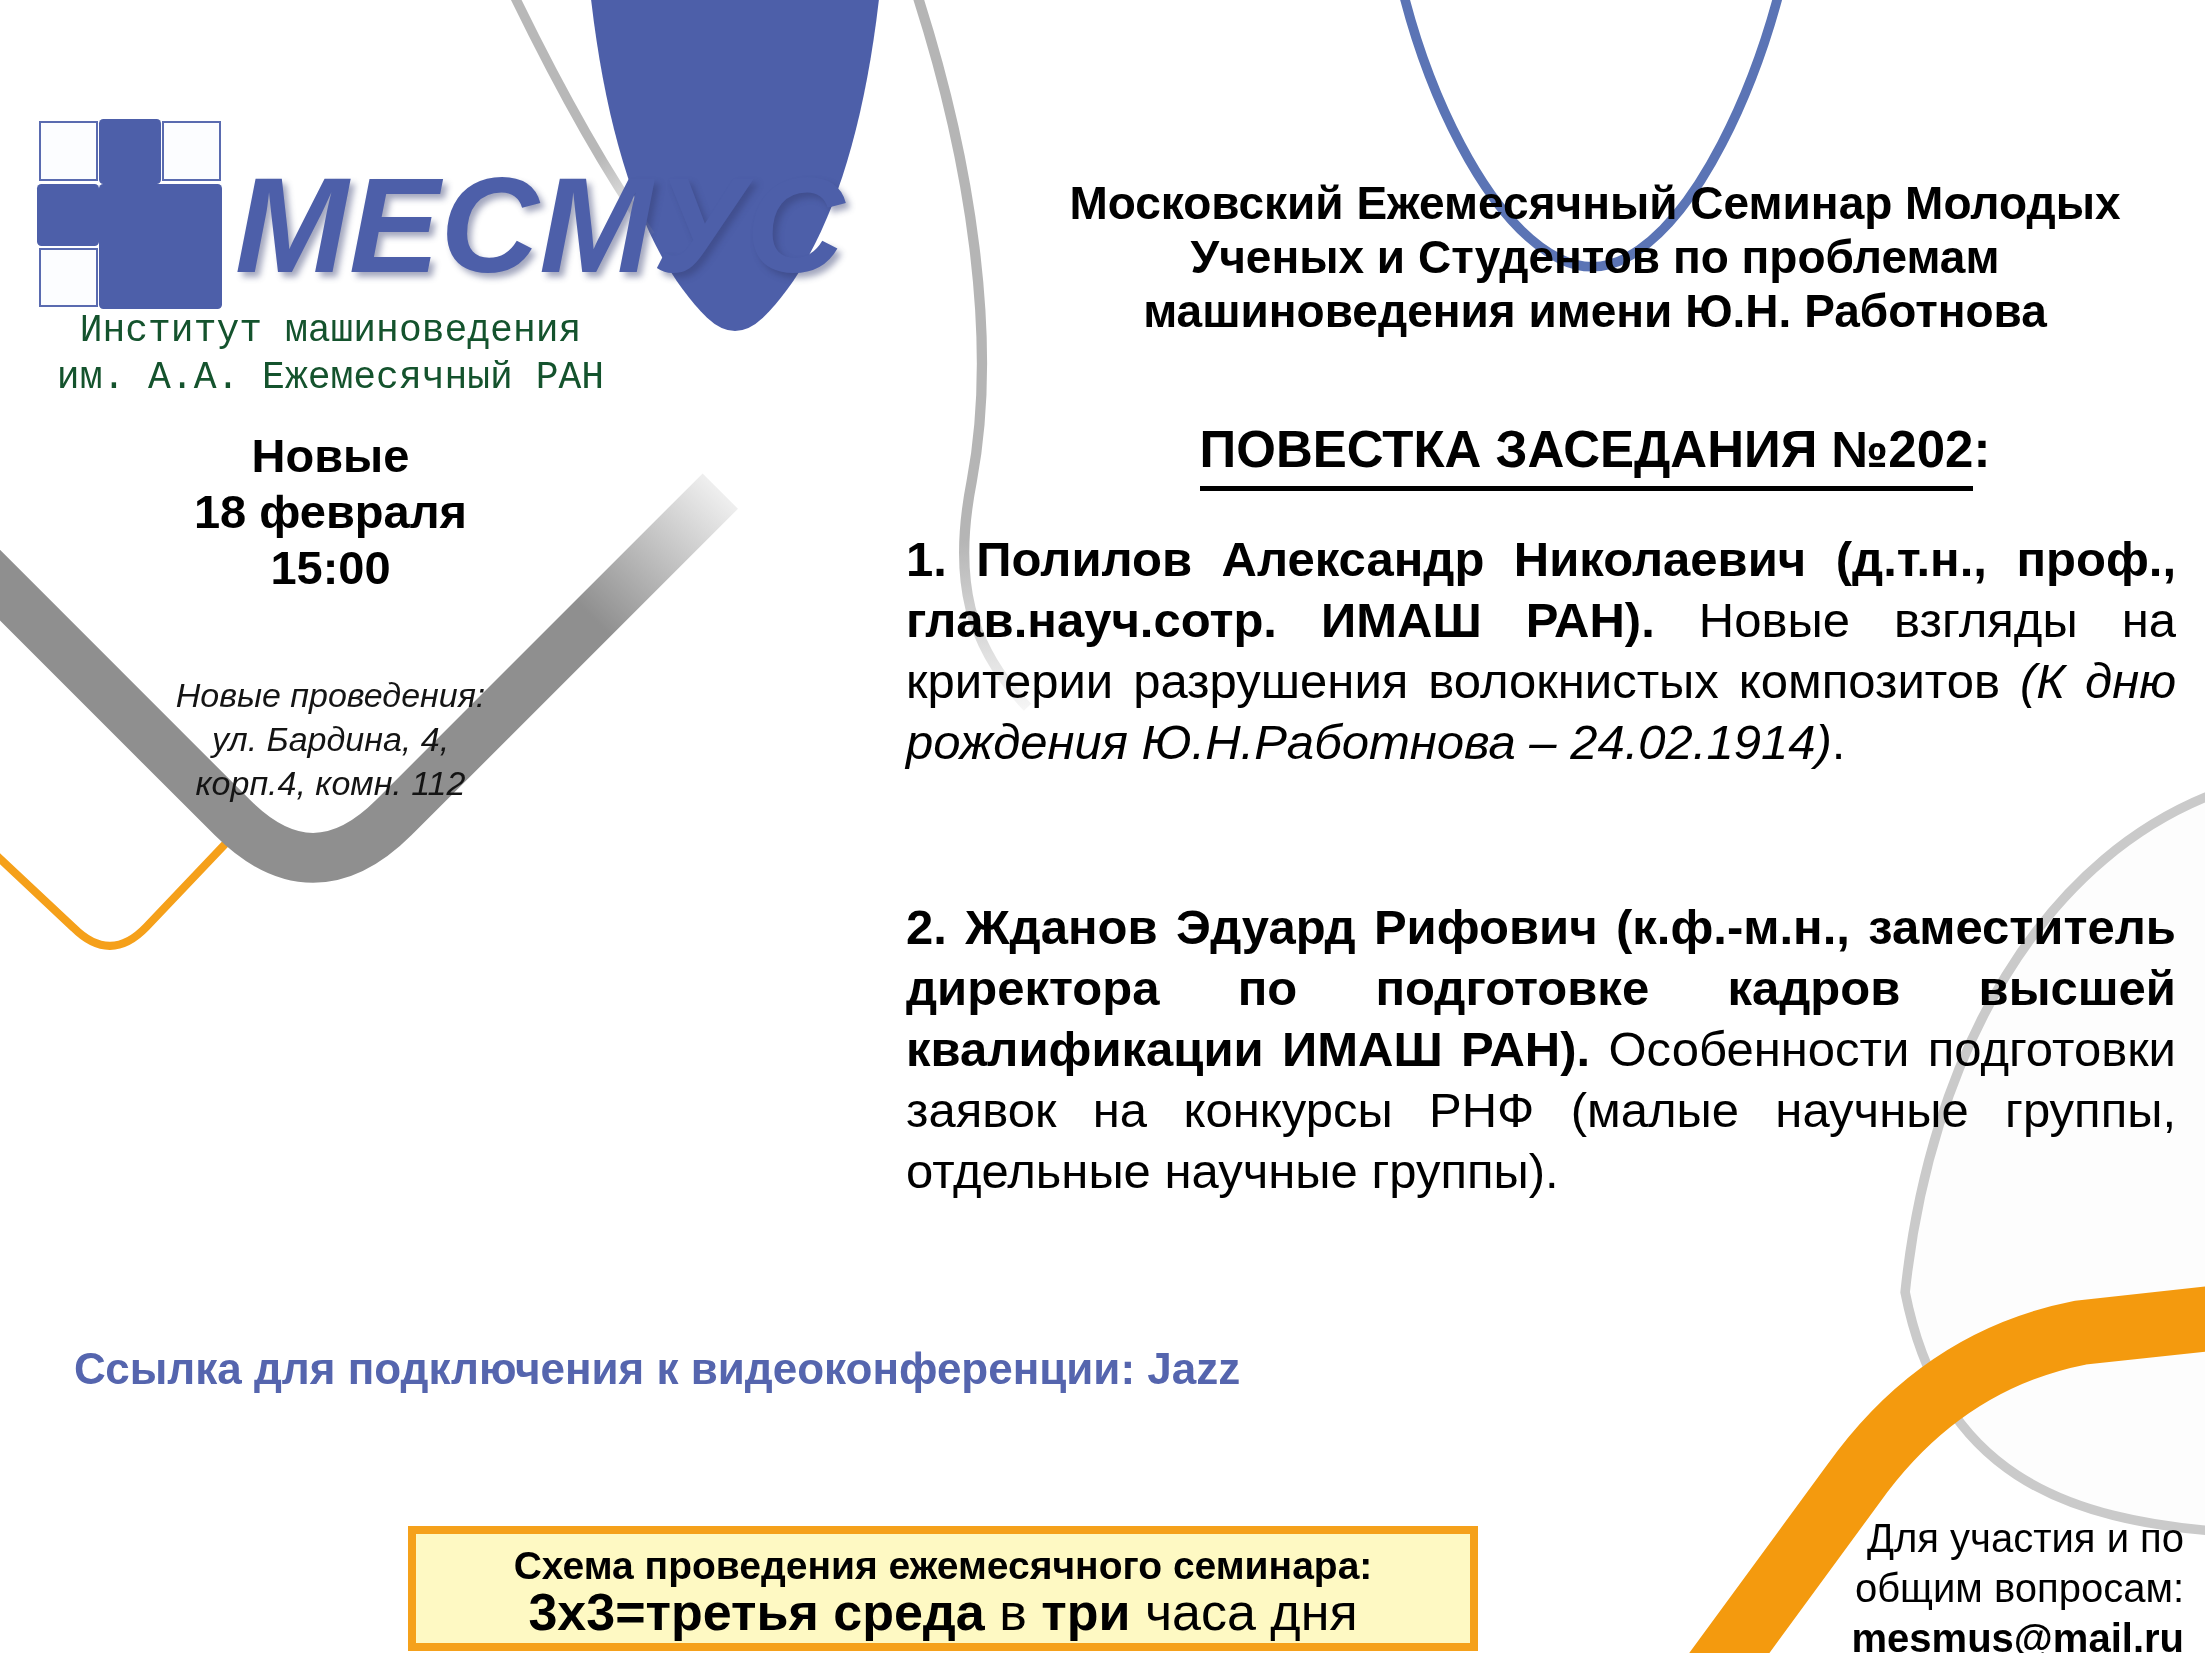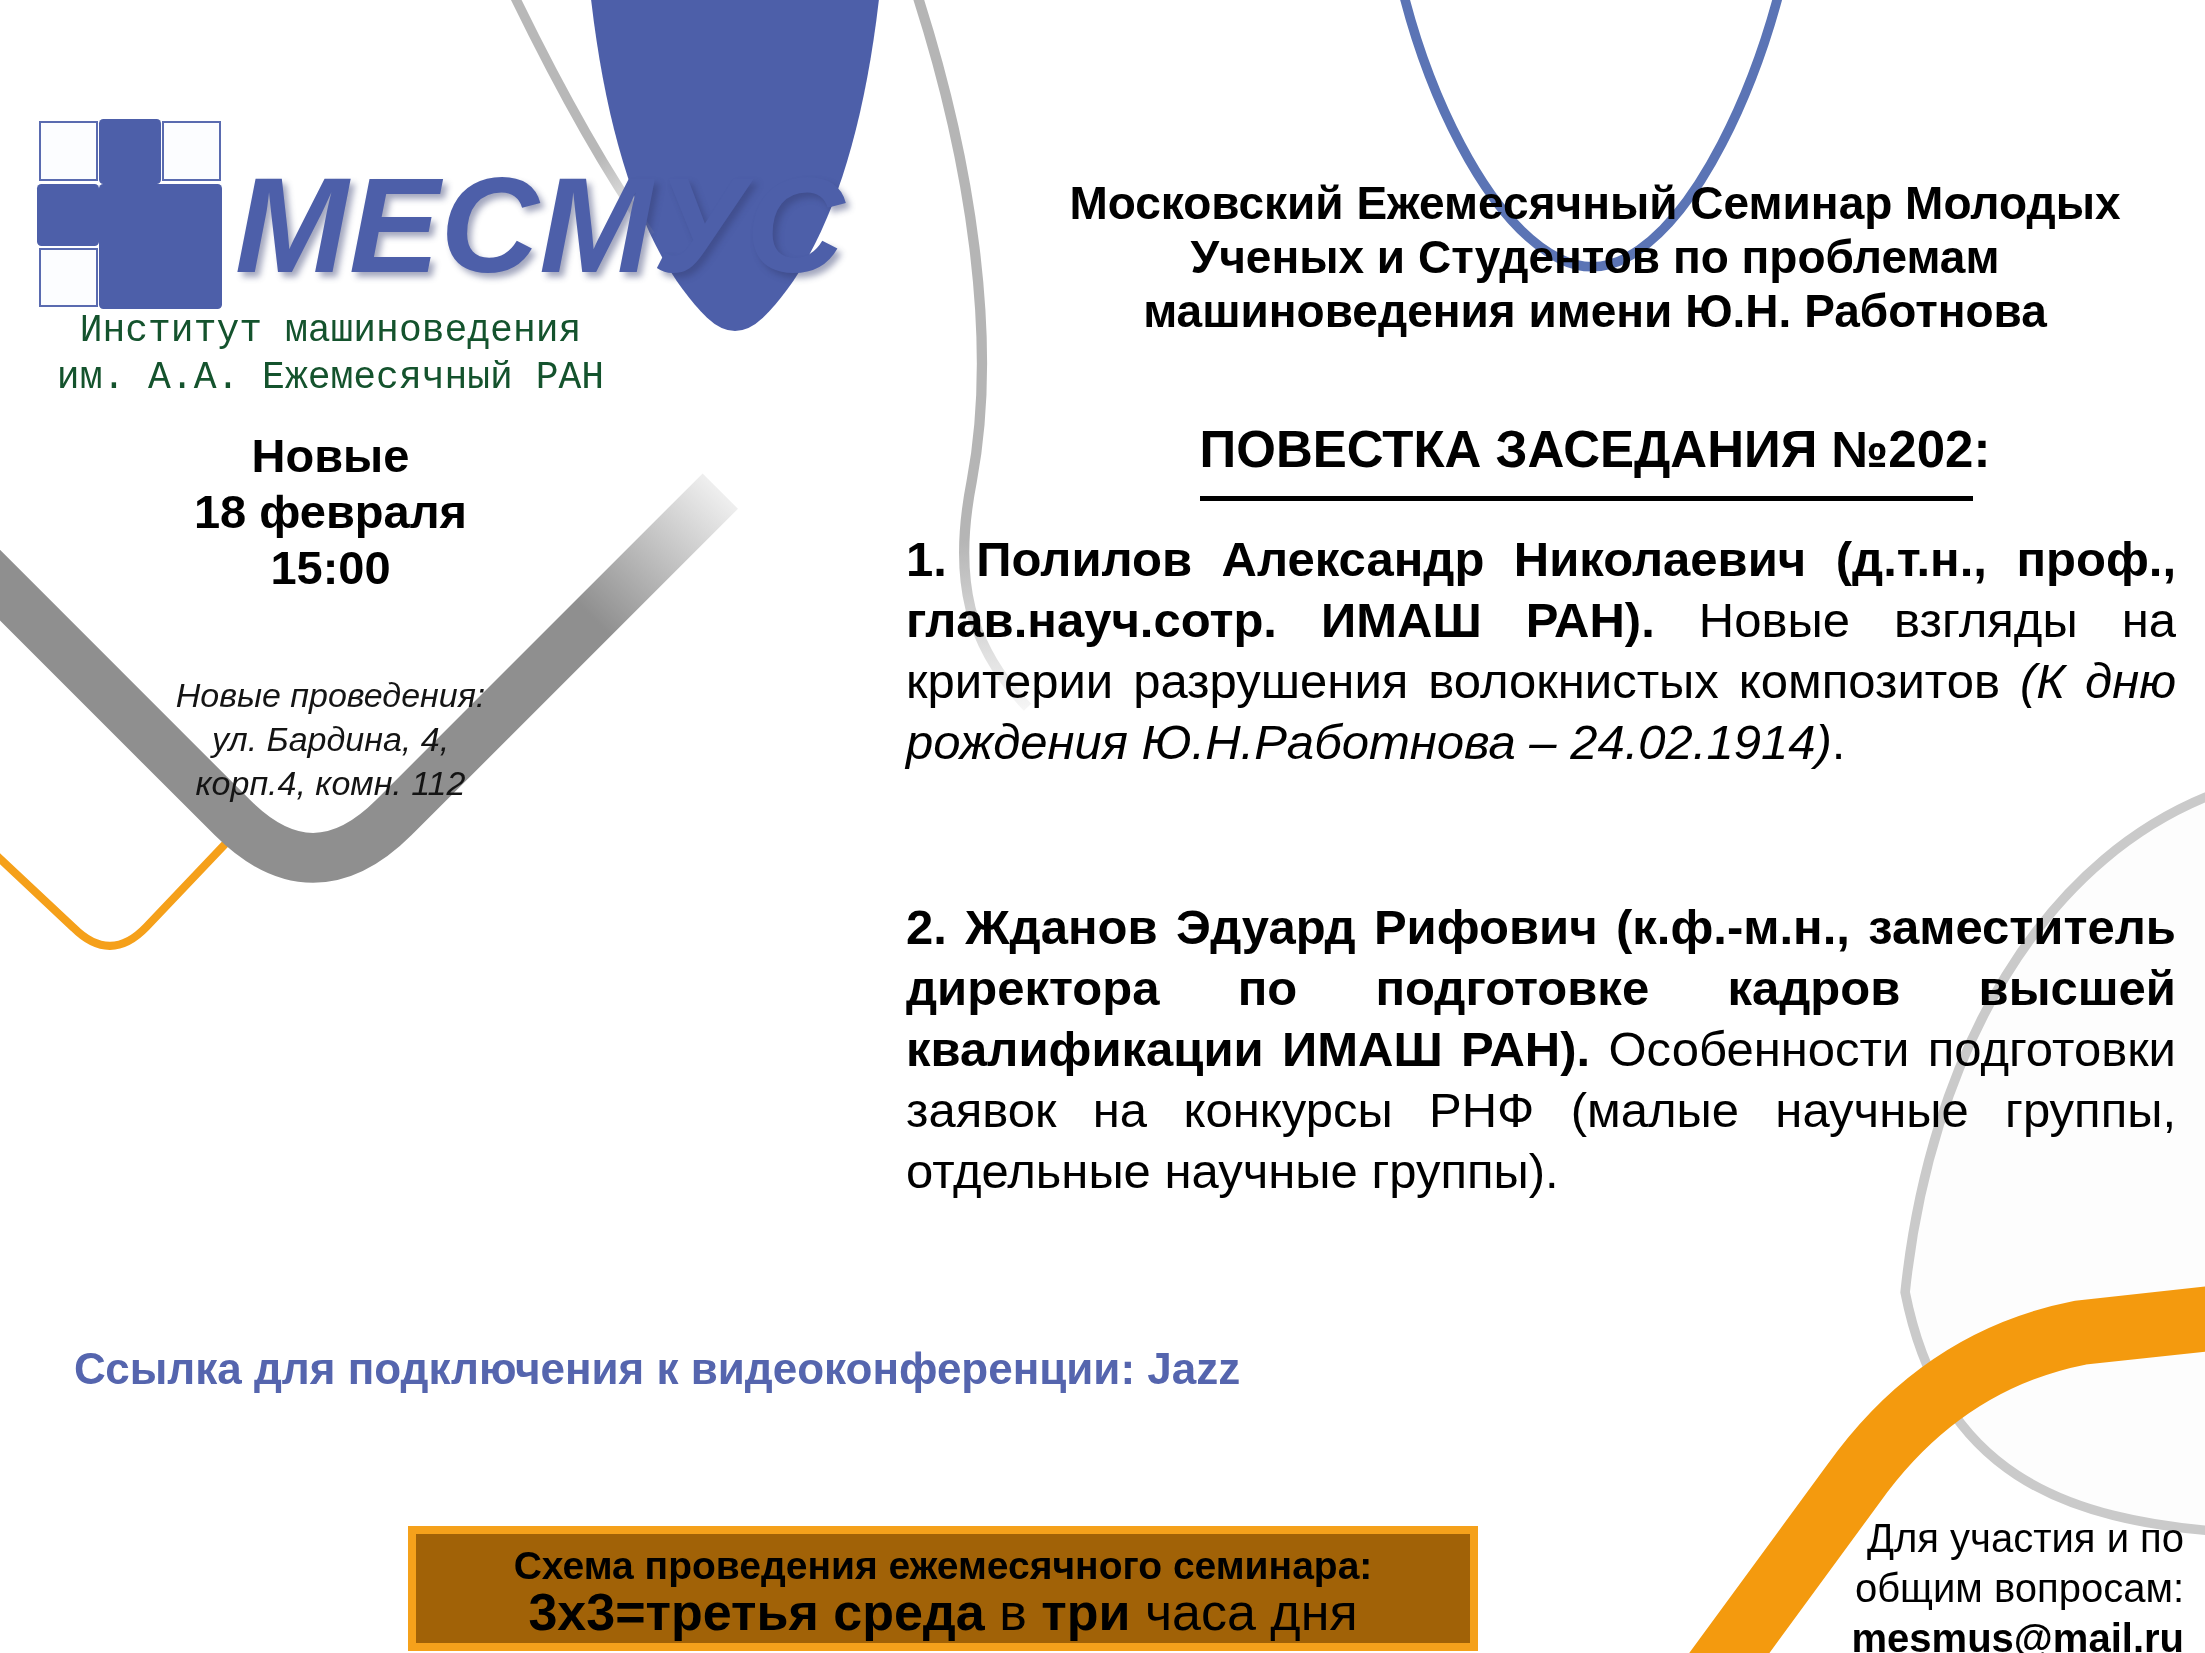--- a/index.html
+++ b/index.html
@@ -19,36 +19,36 @@
             color:#4D5FA9;letter-spacing:0.7px;text-shadow:4.4px 5.1px 5.9px rgba(50,60,110,.45);white-space:nowrap;}
 
   .leftblock{left:40px;width:581px;text-align:center;}
   #institute{top:307px;font-size:38px;line-height:47px;color:#14532d;font-family:Liberation Mono, monospace;}
   #datetime{top:428px;font-size:47px;line-height:56px;font-weight:bold;color:#000;}
   #address{top:673px;font-size:34px;line-height:44px;font-style:italic;color:#141414;}
 
   .rightblock{left:985px;width:1220px;text-align:center;}
   #seminar-title{top:176px;font-size:46px;line-height:54px;font-weight:bold;color:#000;}
   #agenda{top:420px;font-size:51px;font-weight:bold;color:#000;}
-  #agenda .u{display:inline-block;border-bottom:5.1px solid #000;padding-bottom:17px;}
+  #agenda .u{display:inline-block;border-bottom:5.1px solid #000;padding-bottom:7px;}
 
   .item{left:906px;width:1270px;text-align:justify;font-size:49px;line-height:61px;color:#000;}
   .item .b{font-weight:bold;}
   .item .i{font-style:italic;}
   #item-1{top:529px;}
   #item-2{top:897px;}
 
   #link-label{left:74px;width:1852px;top:1344px;text-align:left;
               font-size:44px;font-weight:bold;color:#5565AE;}
   #link-url-wrap{left:0px;width:1999px;top:1394px;text-align:center;}
   #link-url{display:inline-block;font-size:51px;font-weight:bold;color:#1B5FC8;
             border-bottom:5.9px solid #1B5FC8;padding-bottom:2.9px;text-decoration:none;cursor:pointer;white-space:nowrap;}
 
   #schedule-box{left:408px;top:1526px;width:1070px;height:125px;box-sizing:border-box;
-                border:8.8px solid #F5A11B;background:#a16207;display:flex;flex-direction:column;
+                border:8.8px solid #F5A11B;background:#fef9c3;display:flex;flex-direction:column;
                 justify-content:center;align-items:center;}
   #schedule-box .l1{font-size:39px;font-weight:bold;line-height:47px;color:#000;}
   #schedule-box .l2{font-size:52px;line-height:47px;color:#000;}
   #schedule-box .l2 .b{font-weight:bold;}
 
   #contact{left:1727px;top:1513px;width:457px;text-align:right;font-size:40px;line-height:50px;color:#000;}
   #contact .email{font-weight:bold;}
 </style>
 </head>
 <body>

